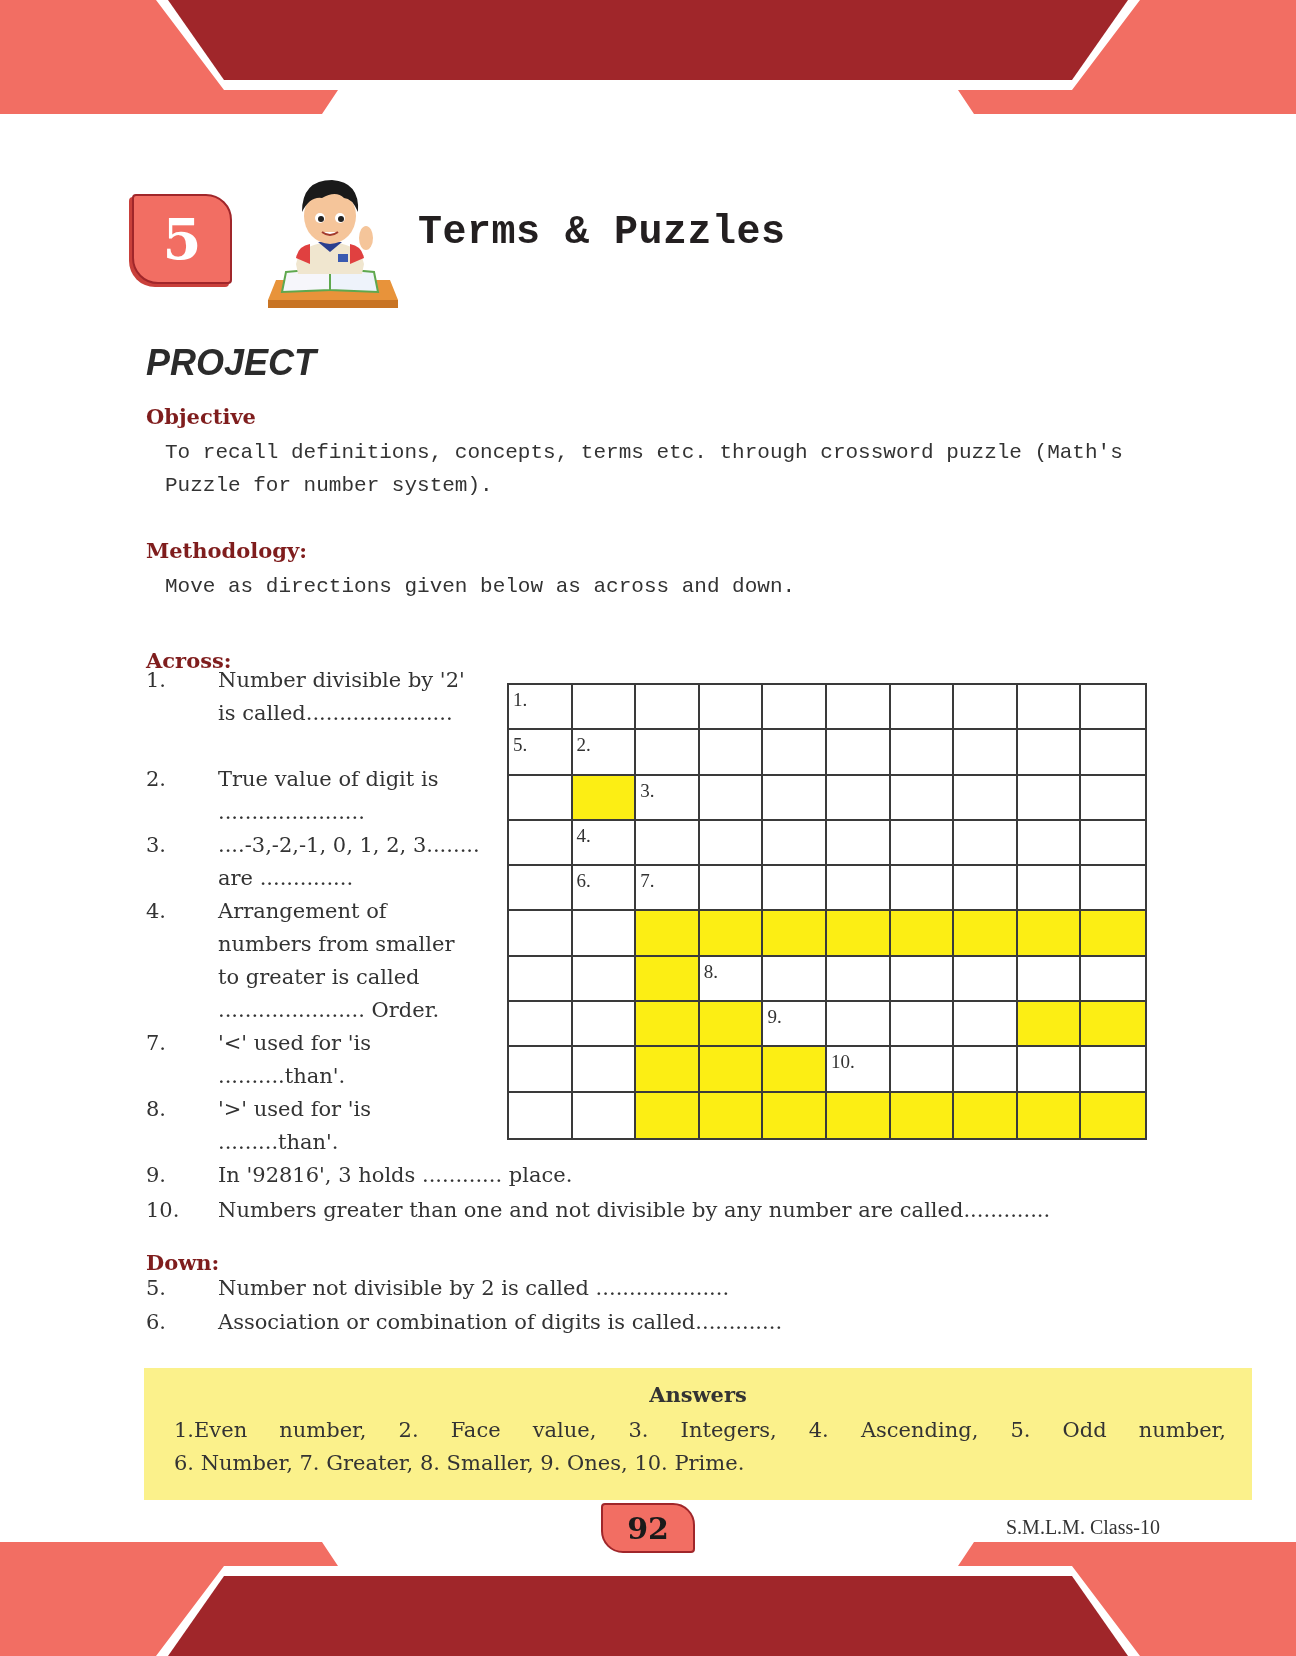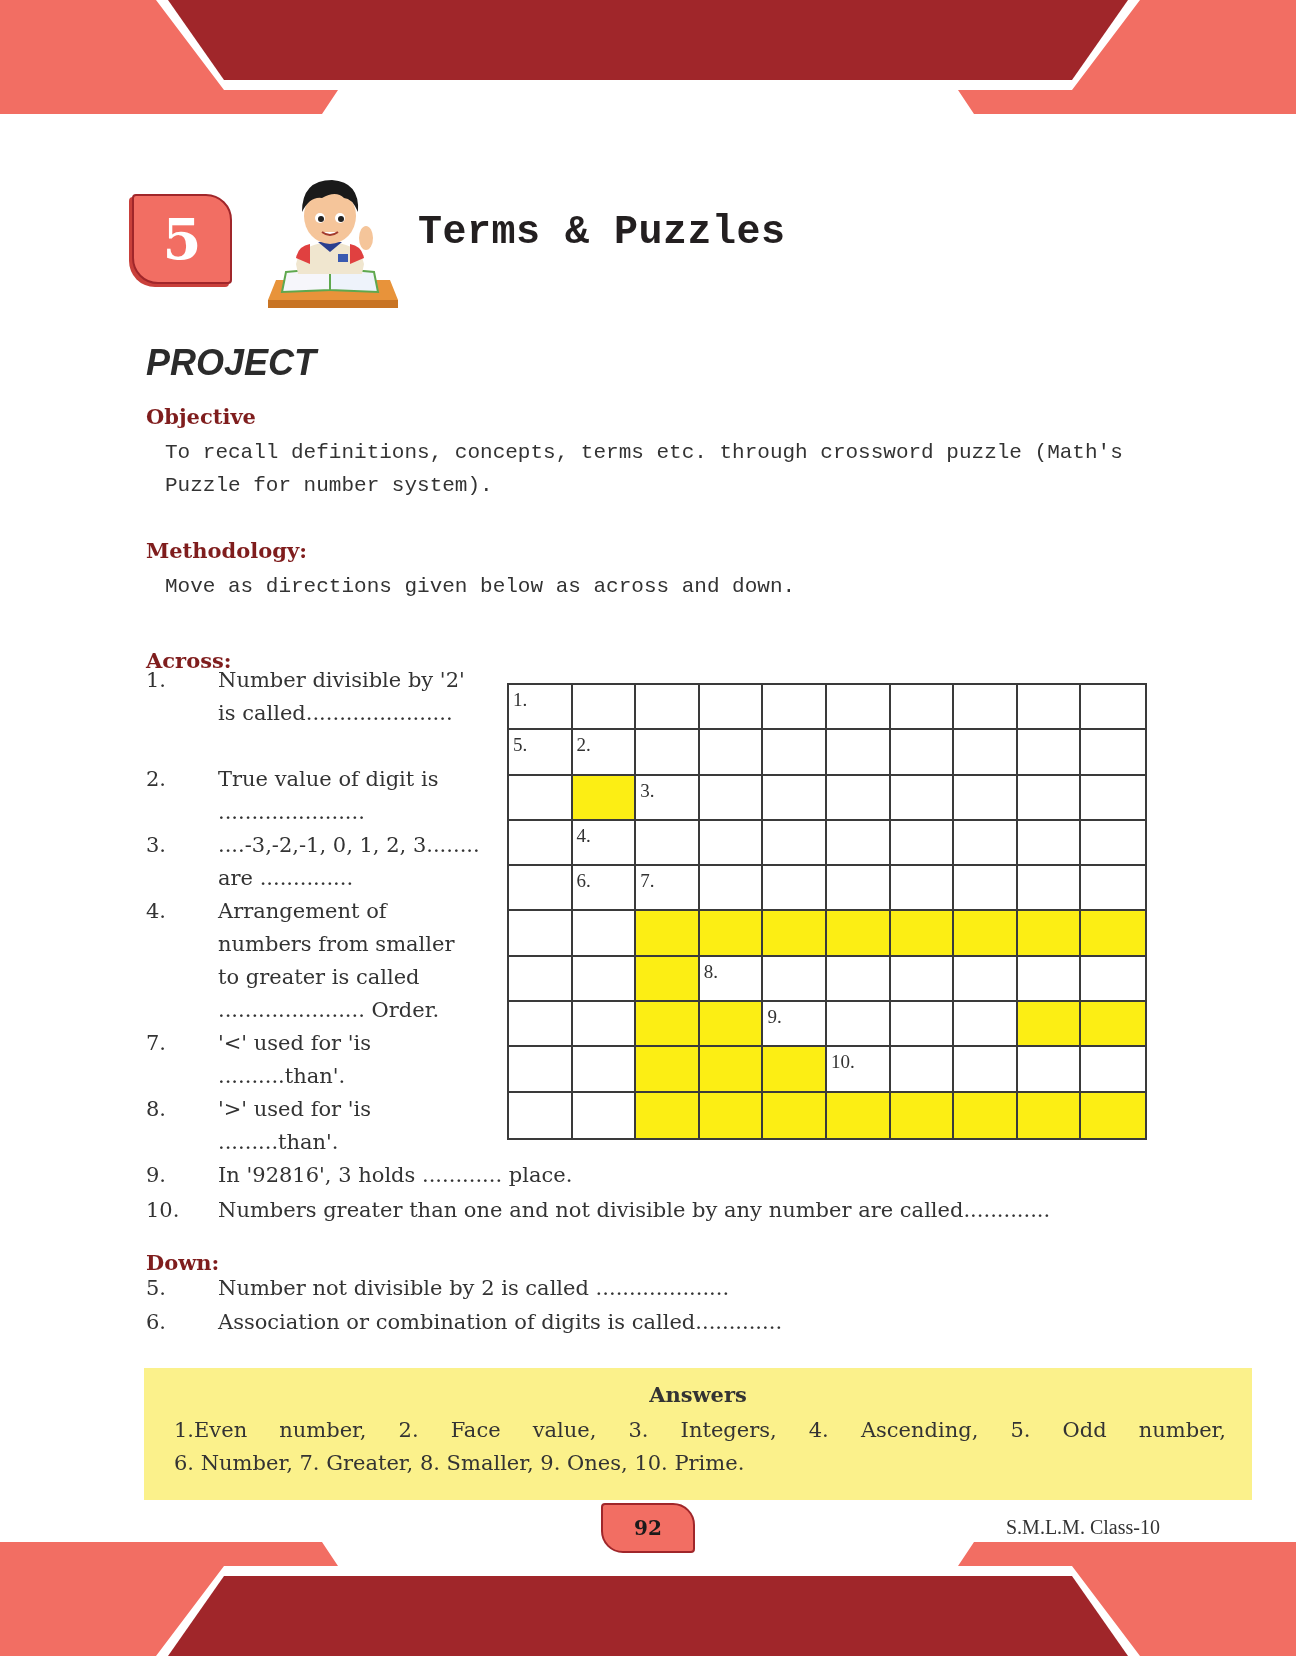--- a/index.html
+++ b/index.html
@@ -79,21 +79,21 @@
     position: absolute; left: 30px; right: 26px; top: 46px;
     font-family: "DejaVu Serif", serif; font-size: 21px; line-height: 33px; color: #333;
     text-align: justify; text-align-last: left;
   }
   .answers-line1 { text-align: justify; text-align-last: justify; display: block; }
 
   .page-badge {
     position: absolute; left: 601px; top: 1503px; width: 90px; height: 46px;
     background: #f26e63; border: 2px solid #a0262a; border-radius: 4px 22px 4px 22px;
     display: flex; align-items: center; justify-content: center;
-    font-family: "DejaVu Serif", serif; font-weight: bold; font-size: 20px; color: #1a1a1a;
+    font-family: "DejaVu Serif", serif; font-weight: bold; font-size: 30px; color: #1a1a1a;
   }
   .footer-label {
     position: absolute; left: 1006px; top: 1516px;
     font-family: "Liberation Serif", serif; font-size: 20px; color: #333;
   }
 </style>
 </head>
 <body>
 
 <div class="banner" id="top-banner">

